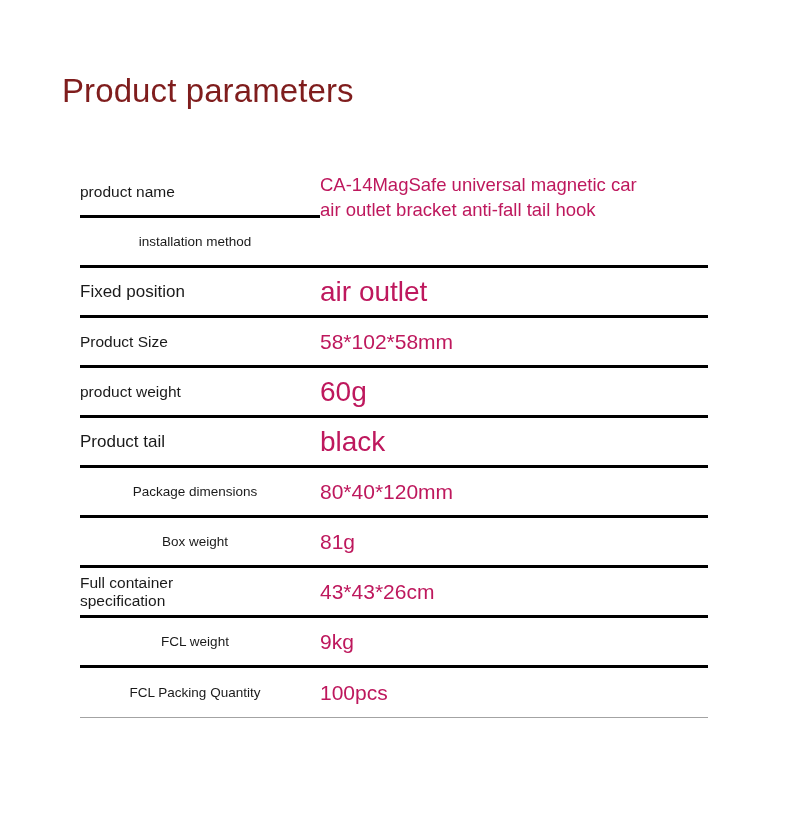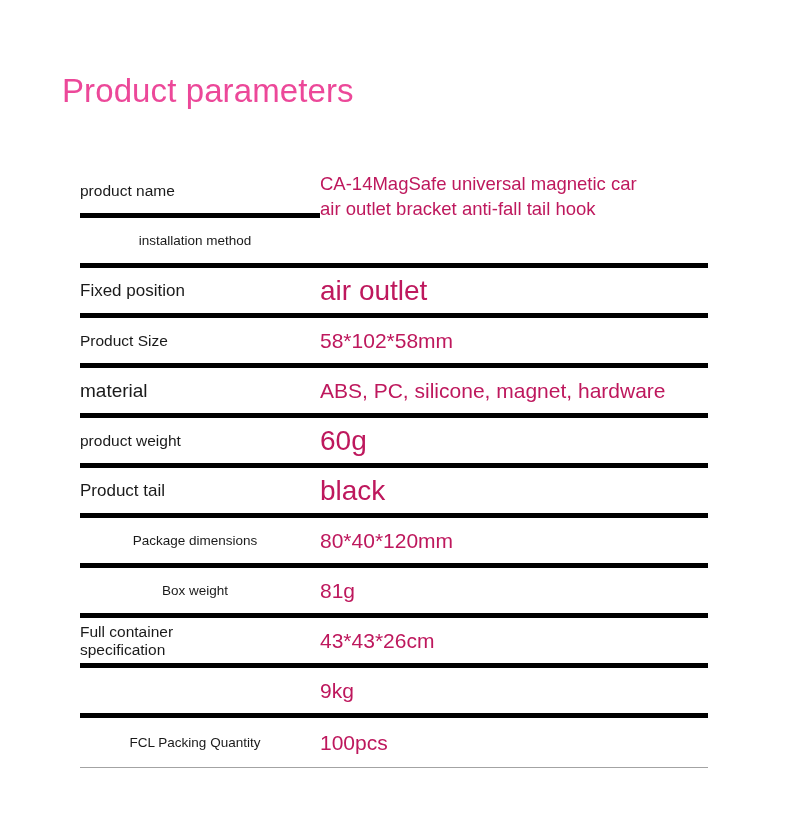--- a/index.html
+++ b/index.html
@@ -27,36 +27,36 @@
 
   
   .page-title {
     position: absolute;
     left: 62px;
     top: 70px;
     font-size: 33px;
     font-weight: 400;
     letter-spacing: 0.1px;
     line-height: 42px;
-    color: #ec4899;
+    color: #7f1d1d;
     white-space: nowrap;
   }
 
   
   .spec-table {
     position: absolute;
     left: 80px;
     top: 168px;
     width: 628px;
   }
 
   .spec-row {
     position: relative;
     height: 50px;
-    border-bottom: 5px solid #000000;
+    border-bottom: 3px solid #000000;
     box-sizing: border-box;
   }
   .spec-row:last-child {
     border-bottom: 1px solid #a3a3a3;
   }
 
   .spec-label {
     position: absolute;
     left: 0;
     top: 50%;
@@ -125,24 +125,20 @@
     <div class="spec-row">
       <div class="spec-label lbl-l">Fixed position</div>
       <div class="spec-value val-xl">air outlet</div>
     </div>
 
     <div class="spec-row">
       <div class="spec-label lbl-m">Product Size</div>
       <div class="spec-value val-l">58*102*58mm</div>
     </div>
 
-    <div class="spec-row">
-      <div class="spec-label lbl-xl">material</div>
-      <div class="spec-value val-l">ABS, PC, silicone, magnet, hardware</div>
-    </div>
 
     <div class="spec-row">
       <div class="spec-label lbl-m">product weight</div>
       <div class="spec-value val-xl">60g</div>
     </div>
 
     <div class="spec-row">
       <div class="spec-label lbl-l">Product tail</div>
       <div class="spec-value val-xl">black</div>
     </div>
@@ -157,20 +153,21 @@
       <div class="spec-value val-l">81g</div>
     </div>
 
     <div class="spec-row">
       <div class="spec-label lbl-m">Full container
 specification</div>
       <div class="spec-value val-l">43*43*26cm</div>
     </div>
 
     <div class="spec-row">
+      <div class="spec-label lbl-s">FCL weight</div>
       <div class="spec-value val-l">9kg</div>
     </div>
 
     <div class="spec-row">
       <div class="spec-label lbl-s">FCL Packing Quantity</div>
       <div class="spec-value val-l">100pcs</div>
     </div>
 
   </div>
 </div>

